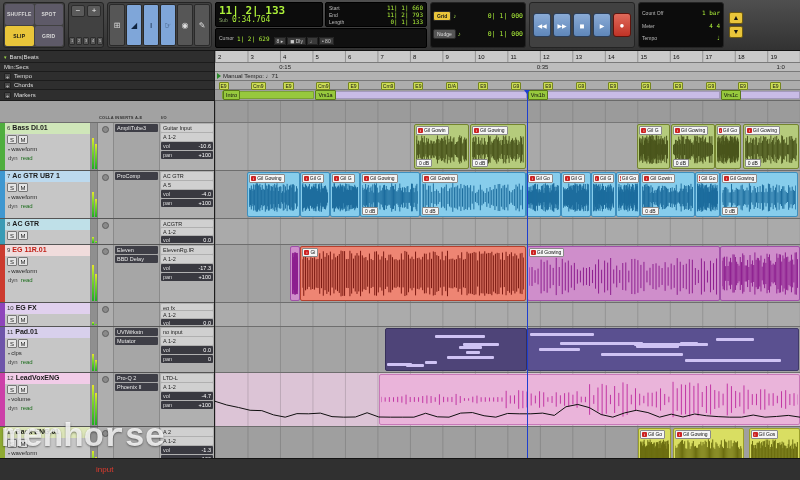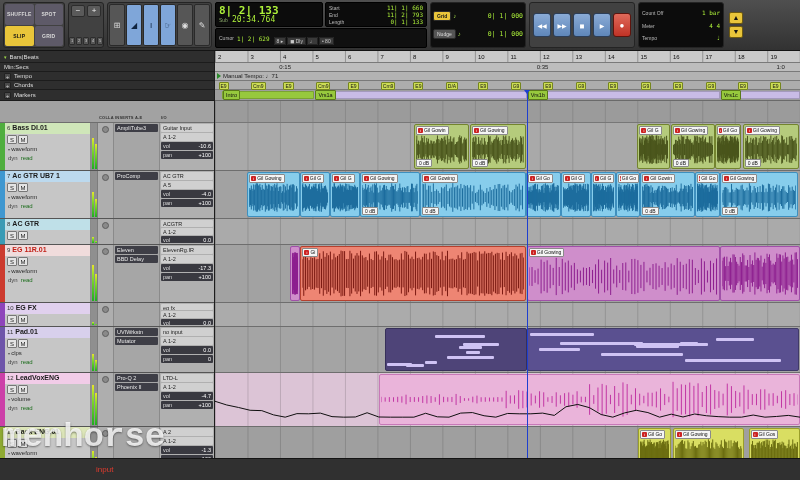--- a/index.html
+++ b/index.html
@@ -144,24 +144,24 @@
         <div class="tool-btn">⊞</div>
         <div class="tool-btn pressed">◢</div>
         <div class="tool-btn pressed">I</div>
         <div class="tool-btn pressed">☞</div>
         <div class="tool-btn">◉</div>
         <div class="tool-btn">✎</div>
       </div>
     <div class="tb-center">
       <div class="tb-center-top">
         <div class="counter-main">
-          <div class="cm-big">8| 2| 133</div>
+          <div class="cm-big">11| 2| 133</div>
           <div class="cm-sub">
             <span class="cm-sub-label">Sub</span>
-            <span class="cm-sub-val">20:34.764</span>
+            <span class="cm-sub-val">0:34.764</span>
           </div>
         </div>
         <div class="sel-panel" id="sel-panel">
             <div class="sel-row">
               <span class="sel-label">Start</span>
               <span class="sel-val">11| 1| 660</span>
             </div>
             <div class="sel-row">
               <span class="sel-label">End</span>
               <span class="sel-val">11| 2| 793</span>

